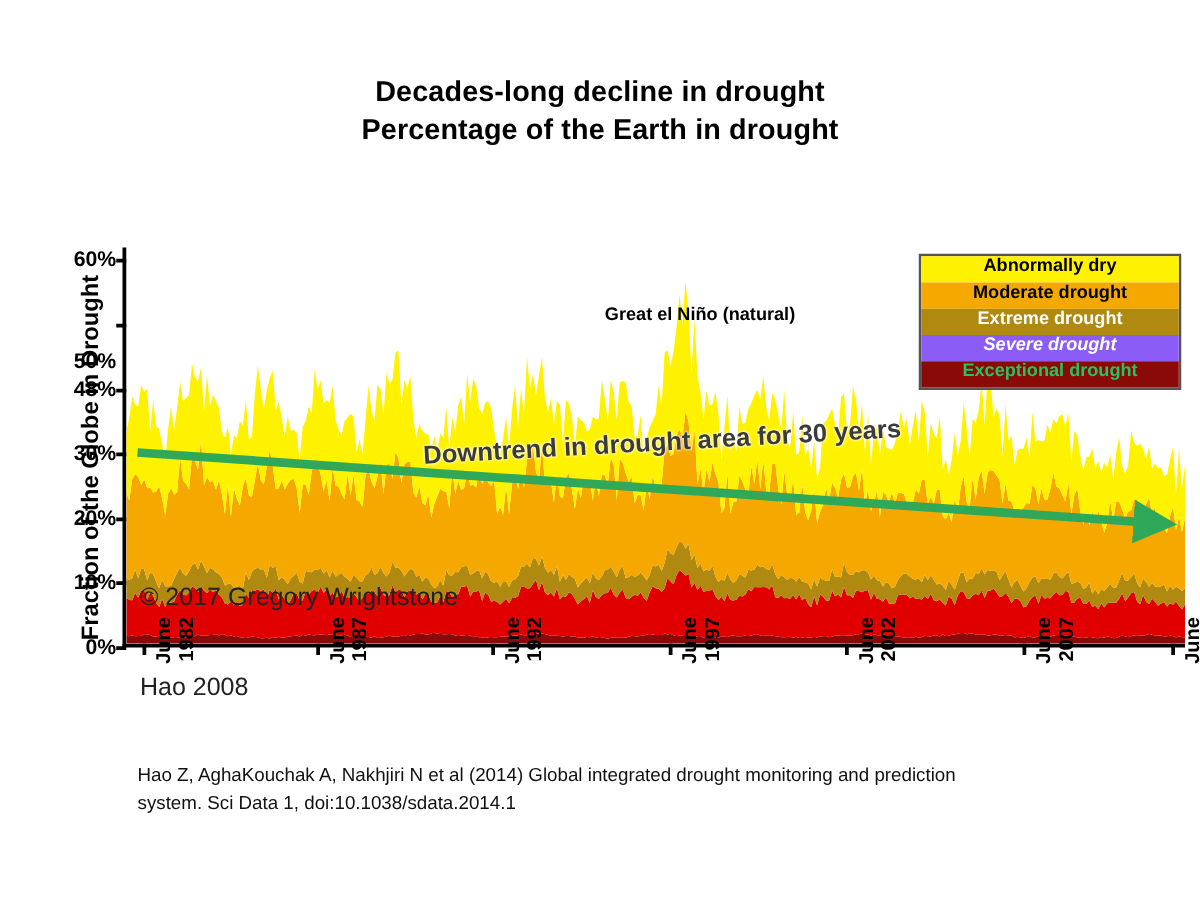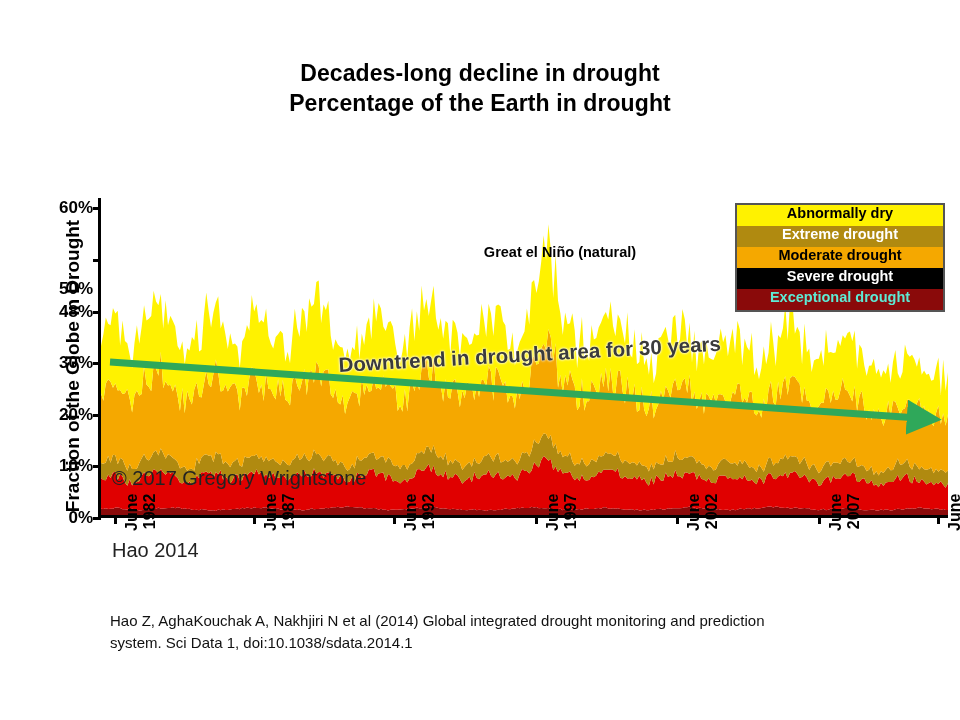--- a/index.html
+++ b/index.html
@@ -283,37 +283,37 @@
 
   <div class="elnino">
     <span>Great el Niño</span>
     <span>(natural)</span>
   </div>
 
   <div class="downtrend">Downtrend in drought area for 30 years</div>
 
   <div class="credit">
     <span>© 2017 Gregory Wrightstone</span>
-    <span>Hao 2014</span>
+    <span>Hao 2008</span>
   </div>
 
   <div id="legend">
       <div class="legend-row" style="background: rgb(255, 242, 0); color: rgb(0, 0, 0);">
         <span>Abnormally dry</span>
       </div>
+      <div class="legend-row" style="background: rgb(245, 168, 0); color: rgb(0, 0, 0);">
+        <span>Moderate drought</span>
+      </div>
       <div class="legend-row dark" style="background: rgb(176, 138, 16); color: rgb(255, 255, 255);">
         <span>Extreme drought</span>
       </div>
-      <div class="legend-row" style="background: rgb(245, 168, 0); color: rgb(0, 0, 0);">
-        <span>Moderate drought</span>
-      </div>
-      <div class="legend-row dark" style="background: #000000; color: rgb(255, 255, 255);">
+      <div class="legend-row dark" style="background: #8b5cf6; color: rgb(255, 255, 255); font-style: italic;">
         <span>Severe drought</span>
       </div>
-      <div class="legend-row dark" style="background: rgb(138, 10, 10); color: #5eead4;">
+      <div class="legend-row dark" style="background: rgb(138, 10, 10); color: #22c55e;">
         <span>Exceptional drought</span>
       </div>
     </div>
 
   <div class="caption">
     <span>Hao Z, AghaKouchak A, Nakhjiri N et al (2014) Global integrated drought monitoring and prediction</span>
     <span>system. Sci Data 1, doi:10.1038/sdata.2014.1</span>
   </div>
 
 </div>

